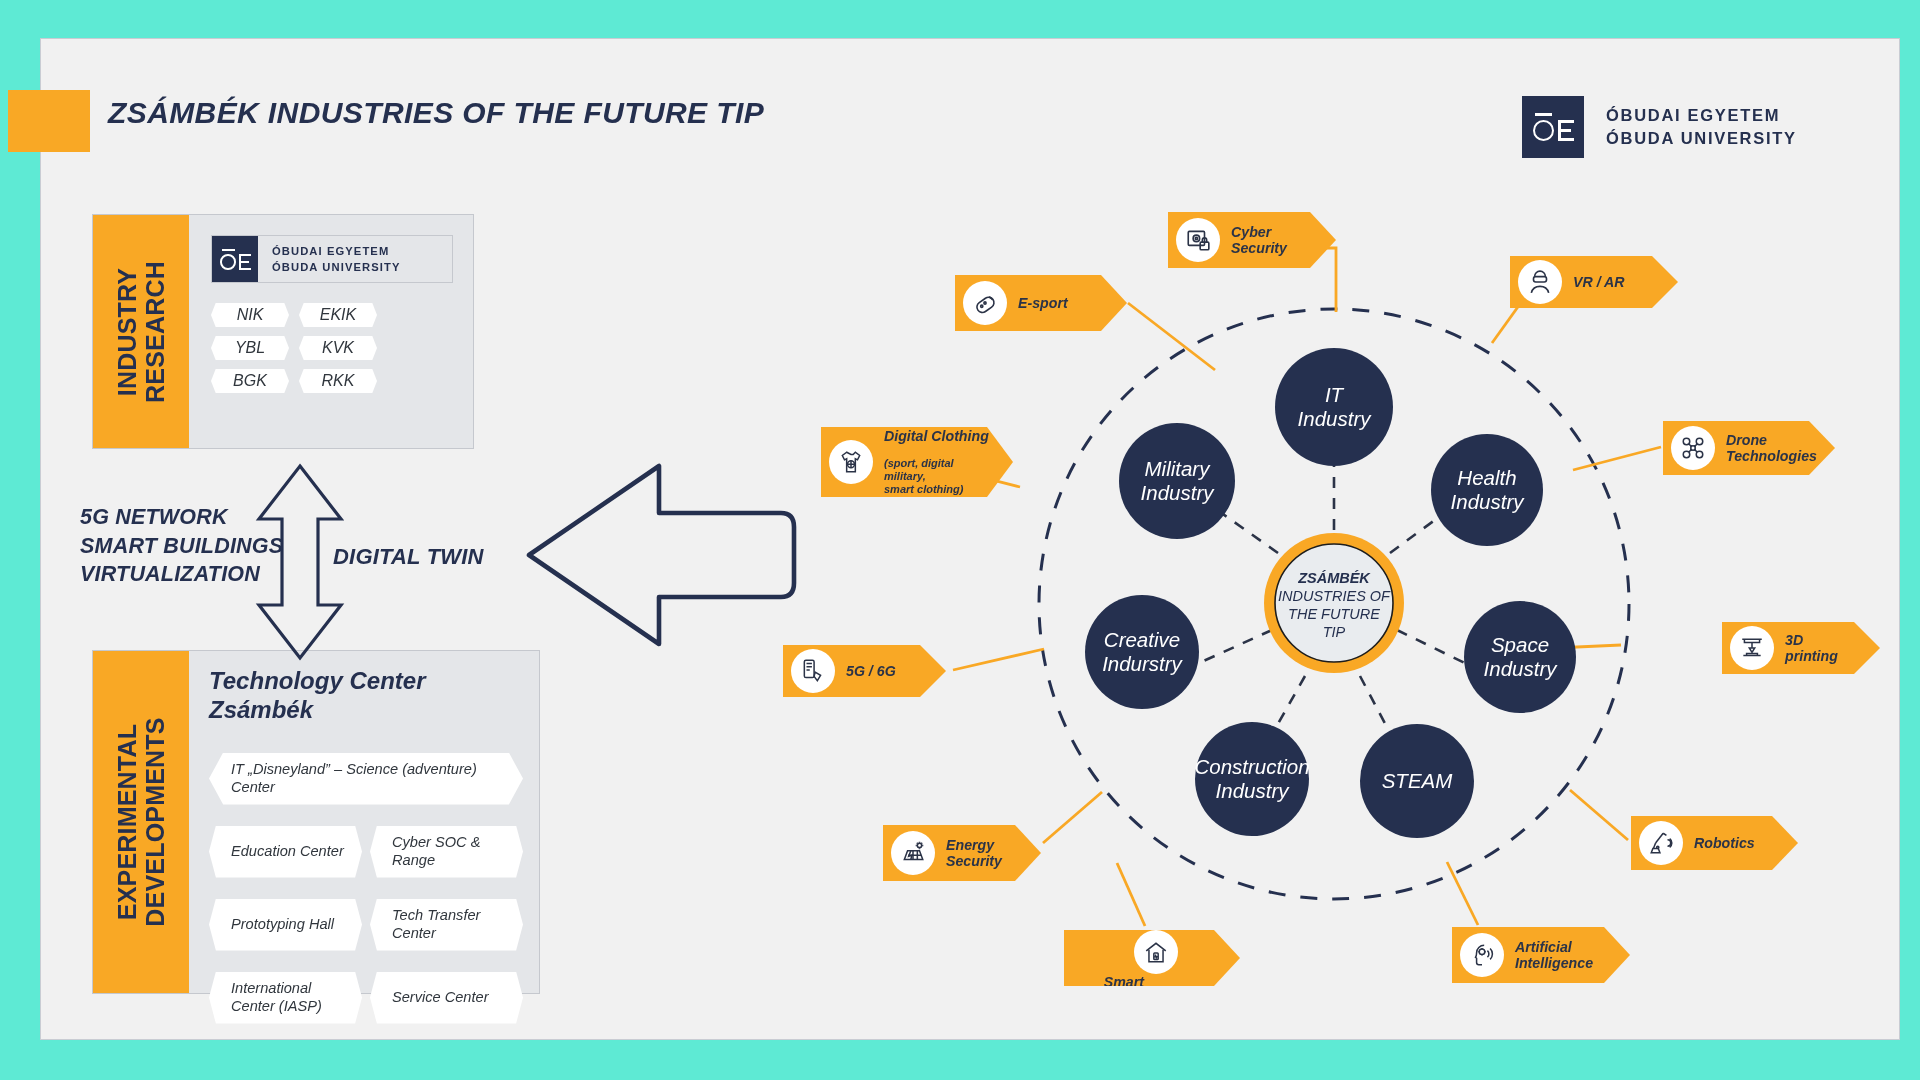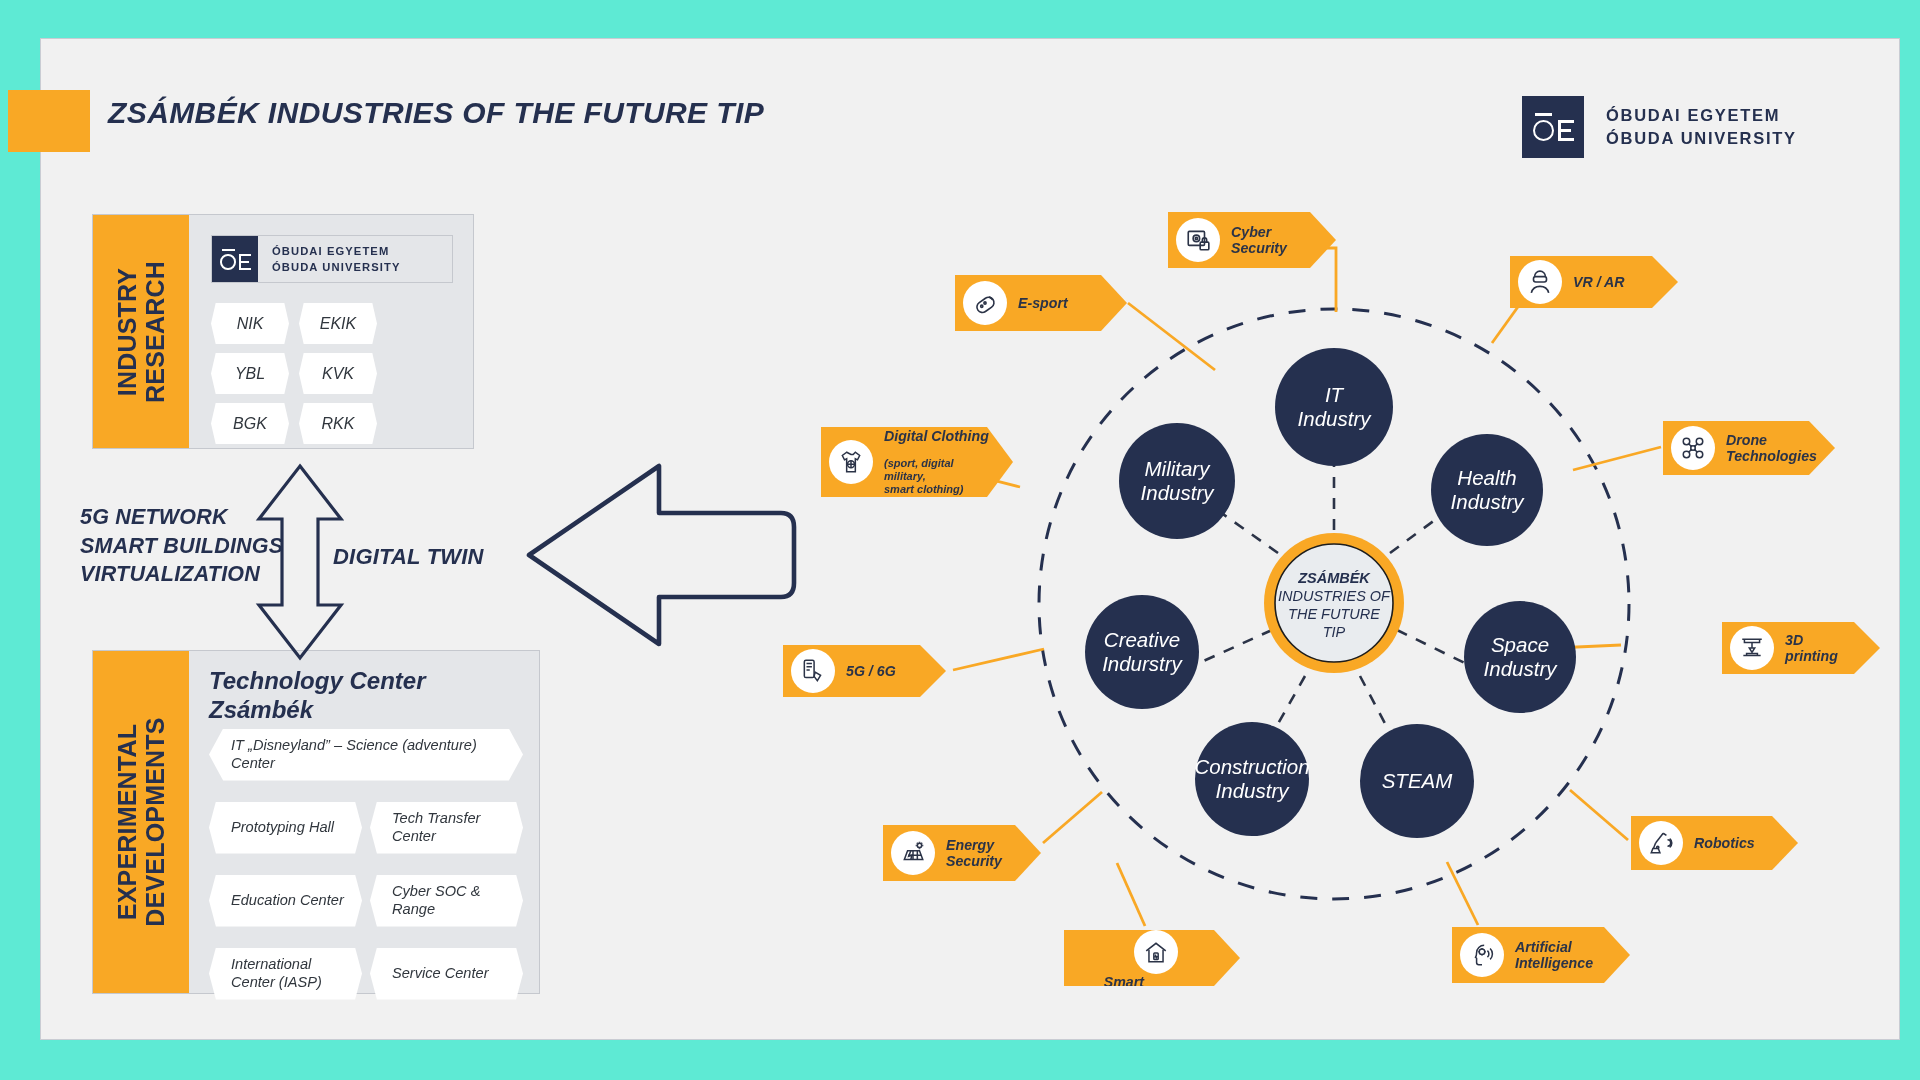--- a/index.html
+++ b/index.html
@@ -127,27 +127,27 @@
 
   .hex-grid { display: flex; flex-wrap: wrap; gap: 9px 10px; margin-top: 20px; }
   .hex {
     background: #ffffff;
     color: #30363d;
     font-style: italic;
     display: flex; align-items: center; justify-content: center;
     text-align: center;
     clip-path: polygon(6% 0, 94% 0, 100% 50%, 94% 100%, 6% 100%, 0 50%);
   }
-  .hex.fac { width: 78px; height: 41px; font-size: 16px; }
+  .hex.fac { width: 78px; height: 24px; font-size: 16px; }
 
   #panel-dev { left: 92px; top: 650px; width: 448px; height: 344px; }
   #panel-dev .panel-body { padding: 16px 16px 14px 20px; }
   .tc-title {
     font-size: 24px; font-weight: 700; font-style: italic;
-    color: #25304f; line-height: 1.2; margin-bottom: 4px;
+    color: #25304f; line-height: 1.2; margin-bottom: 28px;
   }
   .dev-rows { display: flex; flex-direction: column; gap: 21px; }
   .dev-row { display: flex; gap: 8px; }
   .hex.dev {
     font-size: 14.6px; height: 52px;
     justify-content: flex-start;
     padding-left: 22px; padding-right: 14px;
     text-align: left;
     line-height: 1.22;
     clip-path: polygon(4.5% 0, 95.5% 0, 100% 50%, 95.5% 100%, 4.5% 100%, 0 50%);
@@ -273,30 +273,30 @@
       <div class="tc-title">
         <div>Technology Center</div>
         <div>Zsámbék</div>
       </div>
       <div class="dev-rows" id="dev-rows">
           <div class="dev-row">
             <div class="hex dev wide">IT „Disneyland” –
 Science (adventure) Center</div>
           </div>
           <div class="dev-row">
+            <div class="hex dev half">Education
+Center</div>
+            <div class="hex dev half">Cyber SOC
+&amp; Range</div>
+          </div>
+          <div class="dev-row">
             <div class="hex dev half">Prototyping
 Hall</div>
             <div class="hex dev half">Tech Transfer
 Center</div>
-          </div>
-          <div class="dev-row">
-            <div class="hex dev half">Education
-Center</div>
-            <div class="hex dev half">Cyber SOC
-&amp; Range</div>
           </div>
           <div class="dev-row">
             <div class="hex dev half">International
 Center (IASP)</div>
             <div class="hex dev half">Service
 Center</div>
           </div>
         </div>
     </div>
   </div>

